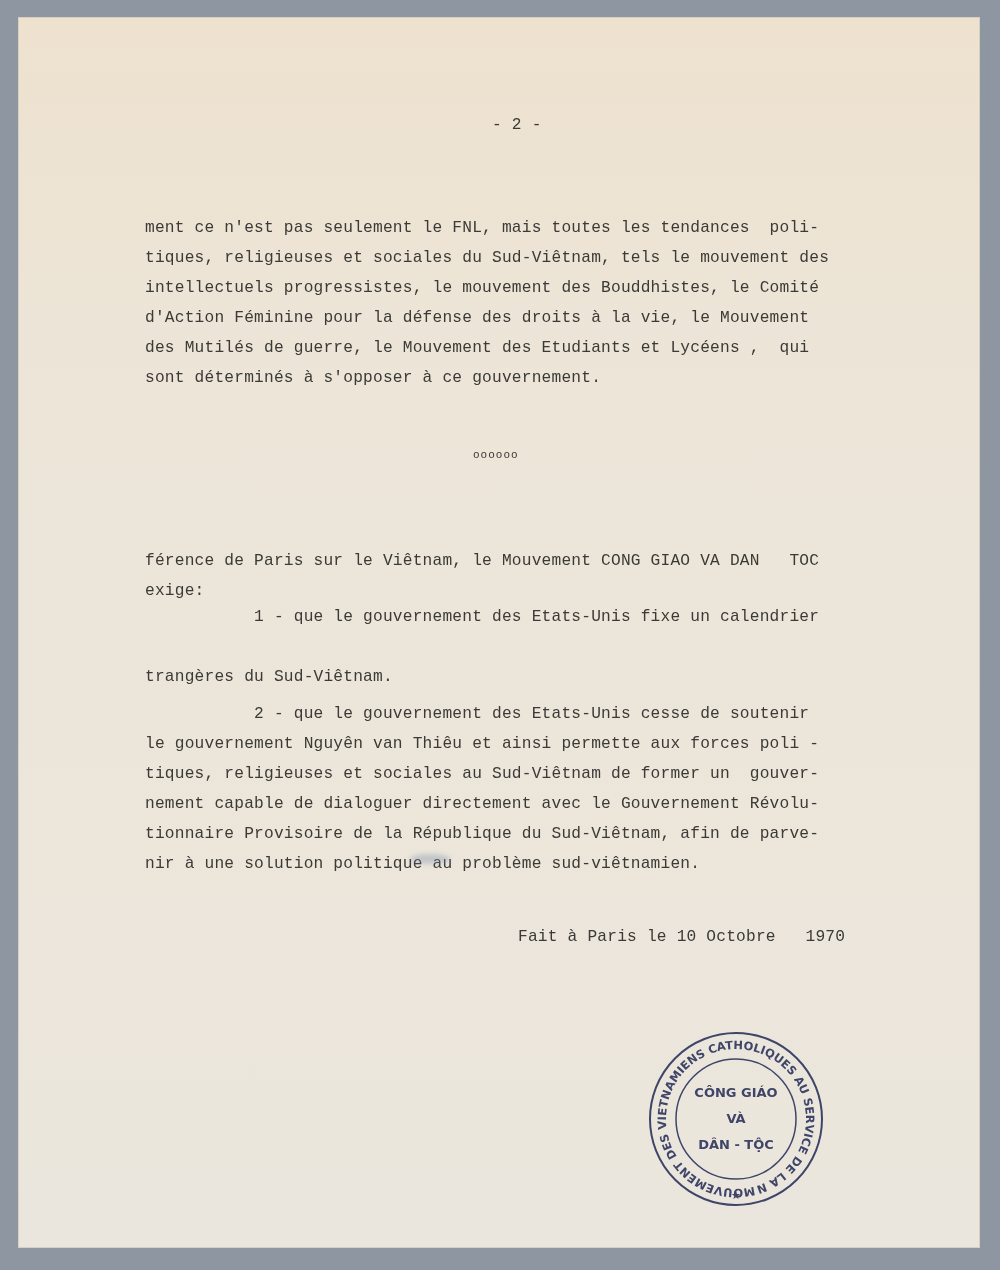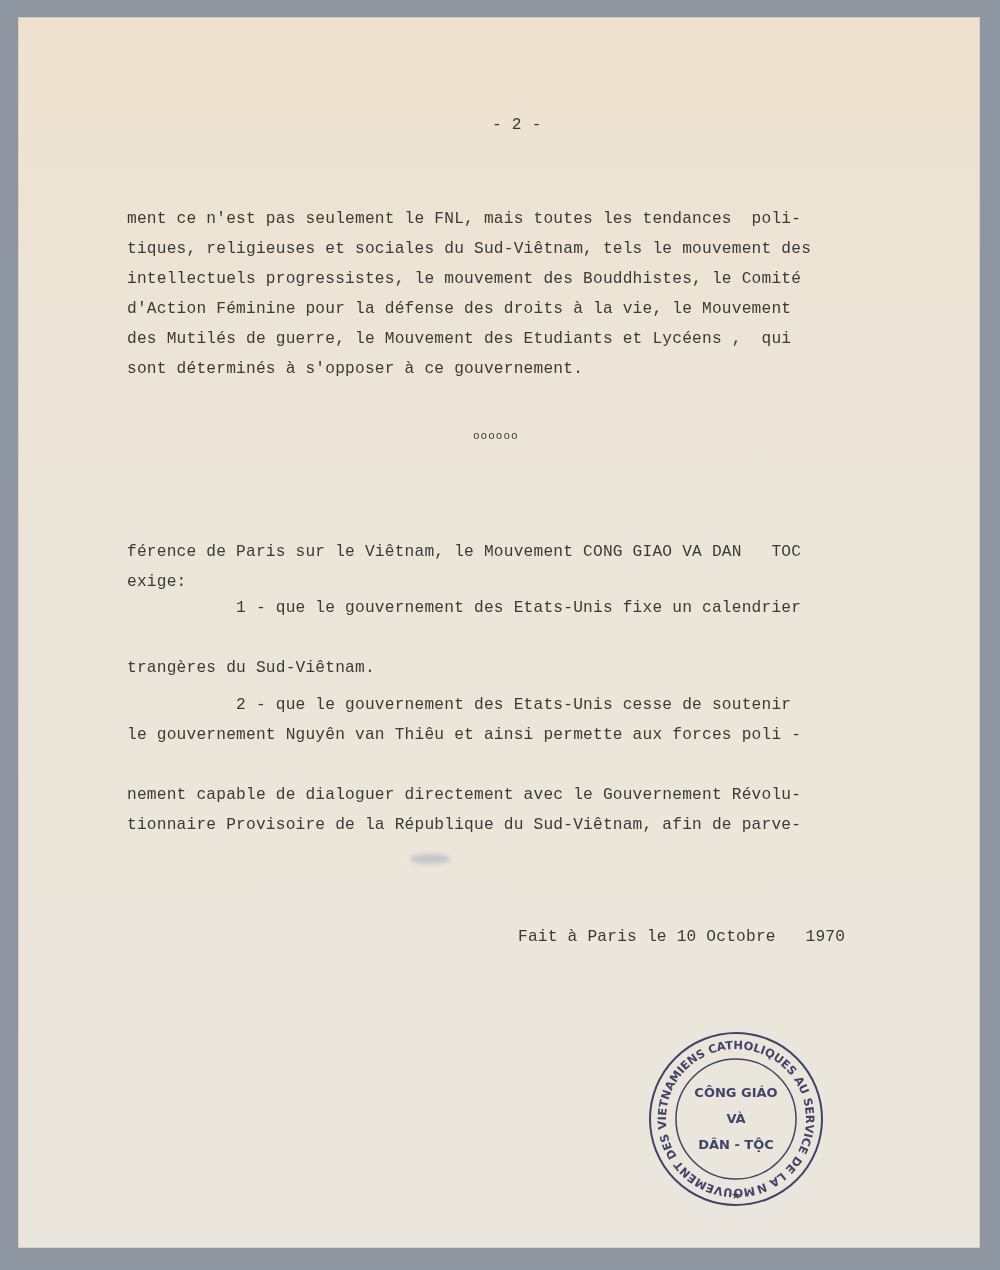--- a/index.html
+++ b/index.html
@@ -3,23 +3,23 @@
 <meta charset="utf-8">
 <style>
   html, body { margin:0; padding:0; }
   body { width:1000px; height:1270px; background:#8e96a2; position:relative; overflow:hidden; }
   .paper {
     position:absolute; left:18px; top:17px; width:962px; height:1231px;
     background: linear-gradient(180deg, #eee2cf 0%, #ece5d8 30%, #ebe6dd 100%);
     box-shadow: inset 0 0 0 1px #d8cfc0;
   }
   .tw { font-family: "Liberation Mono", "DejaVu Sans Mono", monospace; font-size:16.2px; color:#3b3a36; white-space:pre; letter-spacing:0.2px; }
-  .line { position:absolute; left:109px; }
+  .line { position:absolute; left:127px;margin-top:9px; }
   .pageno { position:absolute; left:474px; top:99px; }
-  .sep { position:absolute; left:455px; top:413px; font-size:11px; letter-spacing:1px; }
+  .sep { position:absolute; left:455px; top:432px; font-size:11px; letter-spacing:1px; }
   .sig { position:absolute; left:500px;font-family:Liberation Mono, monospace; }
   .smudge { position:absolute; left:392px; top:837px; width:40px; height:10px; border-radius:50%; background:rgba(120,140,170,0.35); filter:blur(2px); }
   .stamp { position:absolute; left:628px; top:1012px; width:180px; height:180px; }
   .stamp svg text { font-family:"DejaVu Sans", sans-serif; font-weight:bold; fill:#3f4568; }
 </style>
 </head>
 <body>
 
 <div class="paper">
 
@@ -35,22 +35,24 @@
   <div class="tw sep">oooooo</div>
 
   <div class="tw line" style="top:526px">férence de Paris sur le Viêtnam, le Mouvement CONG GIAO VA DAN   TOC</div>
   <div class="tw line" style="top:556px">exige:</div>
 
   <div class="tw line" style="top:582px">           1 - que le gouvernement des Etats-Unis fixe un calendrier</div>
   <div class="tw line" style="top:642px">trangères du Sud-Viêtnam.</div>
 
   <div class="tw line" style="top:679px">           2 - que le gouvernement des Etats-Unis cesse de soutenir</div>
   <div class="tw line" style="top:709px">le gouvernement Nguyên van Thiêu et ainsi permette aux forces poli -</div>
+  <div class="tw line" style="top:739px">tiques, religieuses et sociales au Sud-Viêtnam de former un  gouver-</div>
   <div class="tw line" style="top:769px">nement capable de dialoguer directement avec le Gouvernement Révolu-</div>
   <div class="tw line" style="top:799px">tionnaire Provisoire de la République du Sud-Viêtnam, afin de parve-</div>
+  <div class="tw line" style="top:829px">nir à une solution politique au problème sud-viêtnamien.</div>
 
   <div class="smudge"></div>
 
   <div class="tw sig" style="top:911px">Fait à Paris le 10 Octobre   1970</div>
 
   <div class="stamp">
     <svg width="180" height="180" viewBox="0 0 180 180">
       <defs>
         <path id="ringpath" d="M 90,90 m -70,0 a 70,70 0 1,1 140,0 a 70,70 0 1,1 -140,0"></path>
       </defs>

